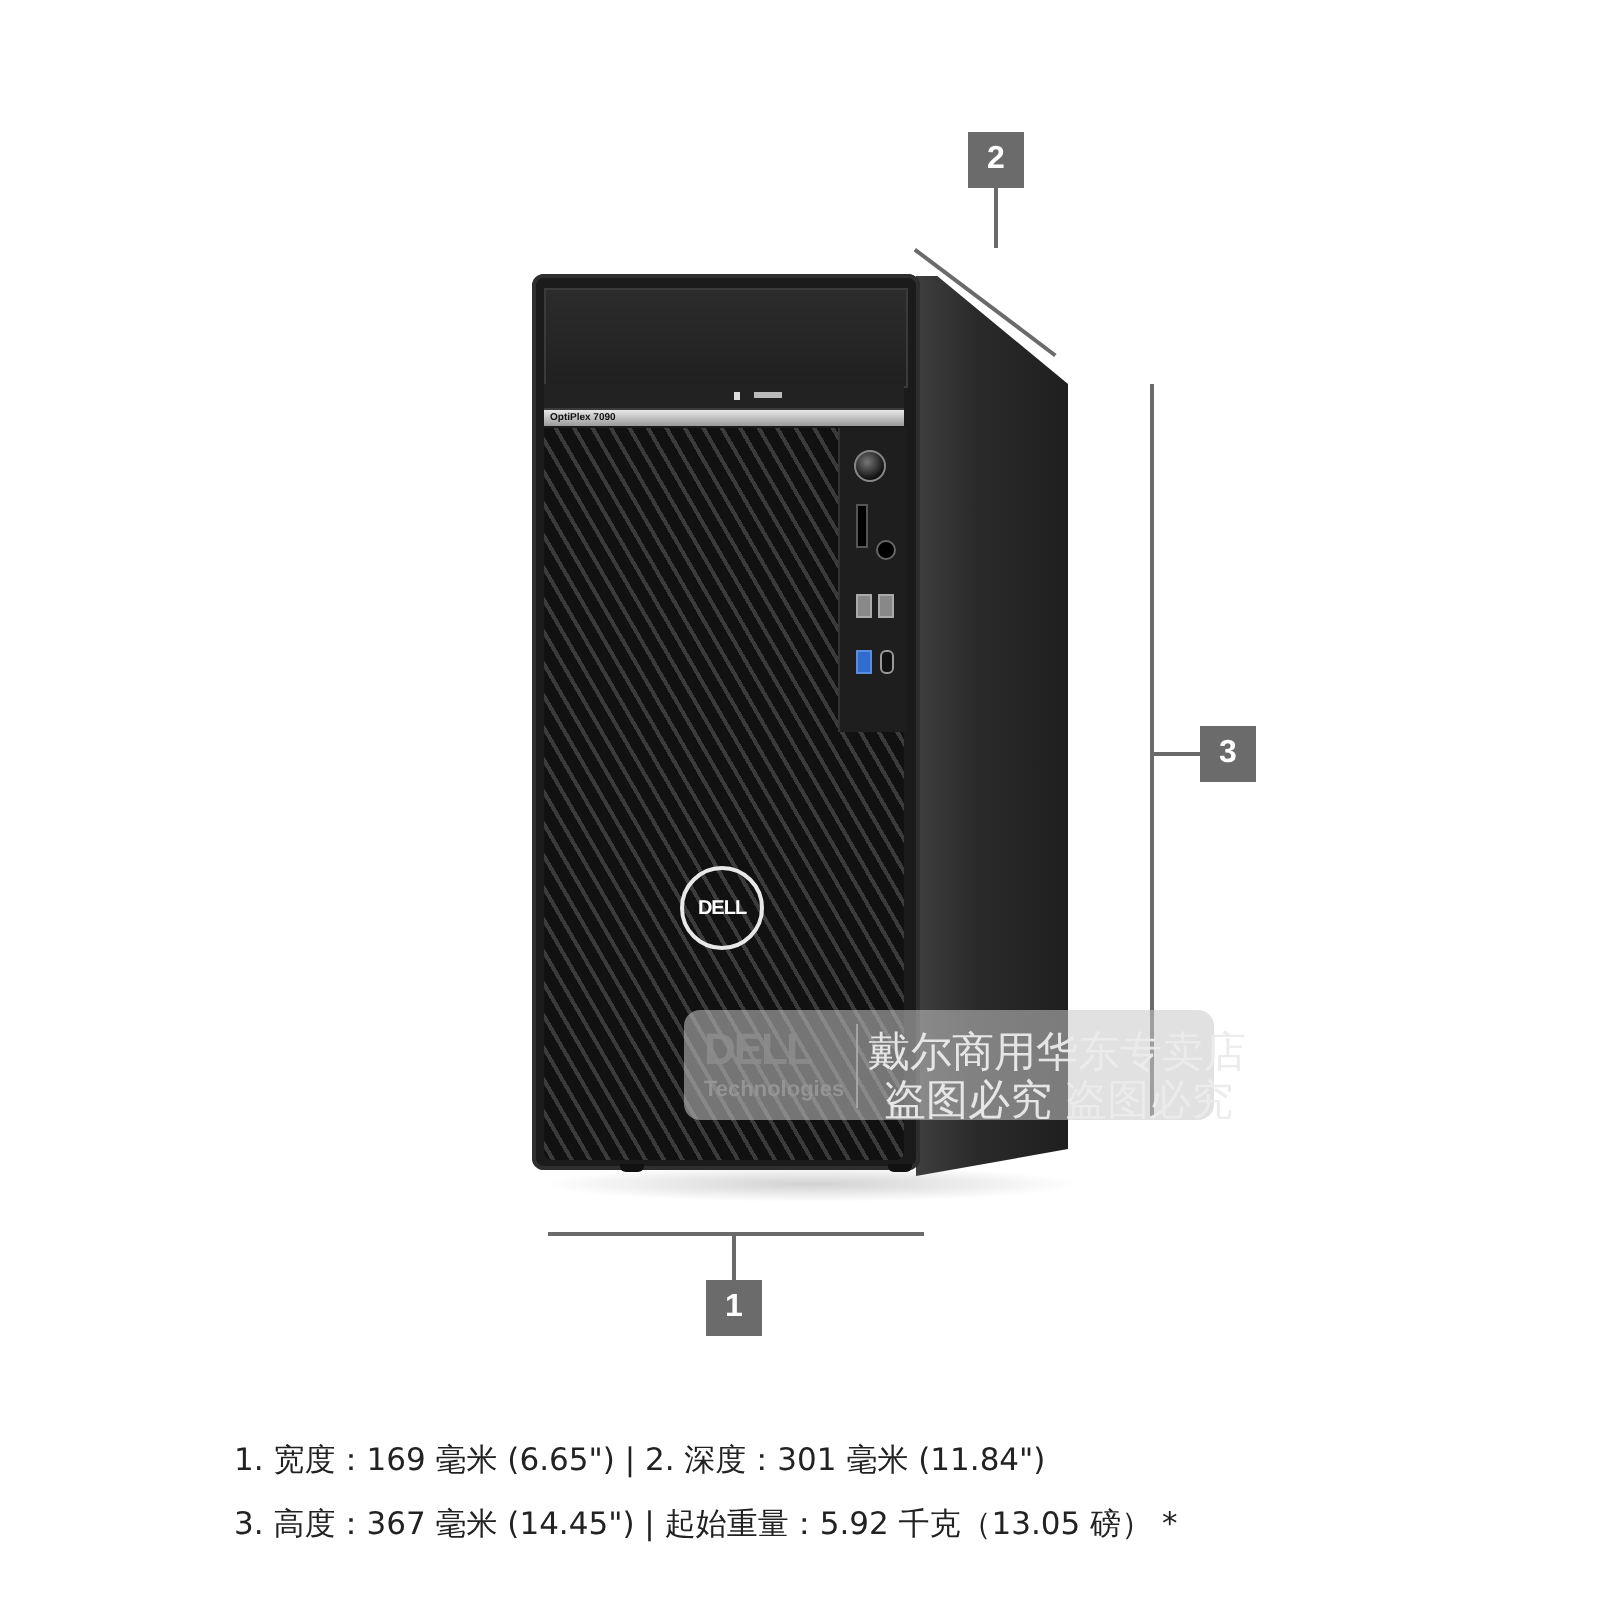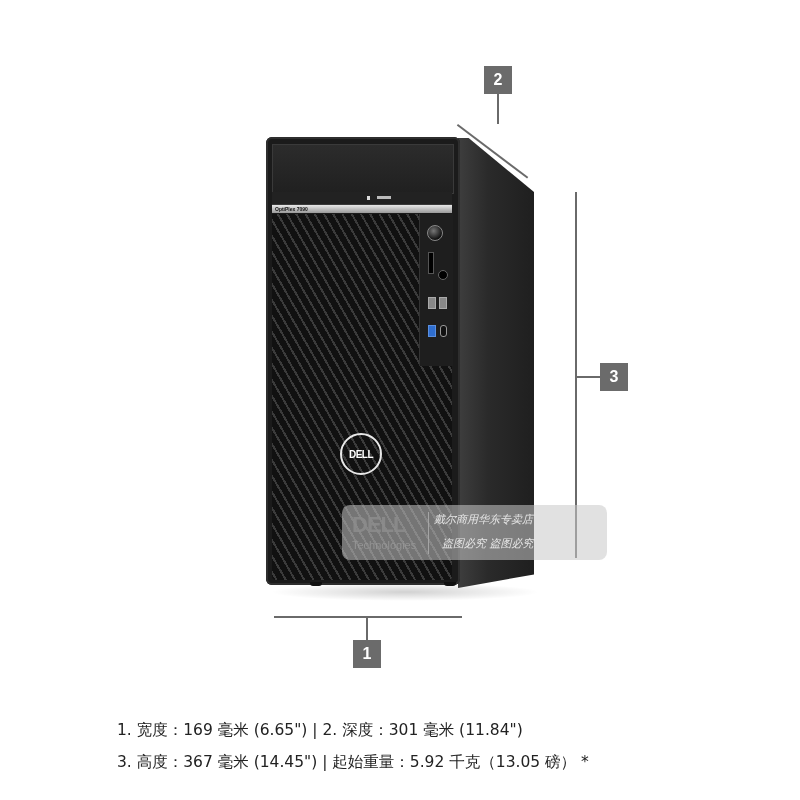--- a/index.html
+++ b/index.html
@@ -45,23 +45,23 @@
                letter-spacing:-0.5px; }
   .shadow { position:absolute; left:270px; top:583px; width:270px; height:18px;
             background:radial-gradient(ellipse at center, rgba(0,0,0,0.18), rgba(0,0,0,0) 70%); }
   .foot { position:absolute; top:582px; width:12px; height:4px; background:#111; border-radius:0 0 3px 3px; }
   
   .wm { position:absolute; left:342px; top:505px; width:265px; height:55px; background:rgba(200,200,200,0.55);
         border-radius:8px; }
   .wm-dell { position:absolute; left:352px; top:512px; font-family:"Liberation Sans", sans-serif; font-weight:bold;
              font-size:22px; color:rgba(140,140,140,0.9); letter-spacing:-1px; }
   .wm-tech { position:absolute; left:352px; top:539px; font-family:"Liberation Sans", sans-serif;
-             font-size:11px; color:rgba(150,150,150,0.95); }
+             font-size:11px; color:rgba(150,150,150,0.95);font-weight:bold; }
   .wm-div { position:absolute; left:428px; top:512px; width:1px; height:42px; background:rgba(170,170,170,0.9); }
-  .wm-l1, .wm-l2 { position:absolute; left:434px; font-size:11px; color:rgba(235,235,235,0.95); letter-spacing:0px;font-style:italic; }
+  .wm-l1, .wm-l2 { position:absolute; left:434px; font-size:21px; color:rgba(235,235,235,0.95); letter-spacing:0px; }
   .wm-l1 { top:512px; }
   .wm-l2 { top:536px; left:442px; }
   
   .caption { position:absolute; left:117px; font-size:15.5px; color:#222; font-family:"DejaVu Sans", sans-serif; }
 </style>
 </head>
 <body>
 
 <div class="marker" style="left:484px; top:66px;">
   <span>2</span>

